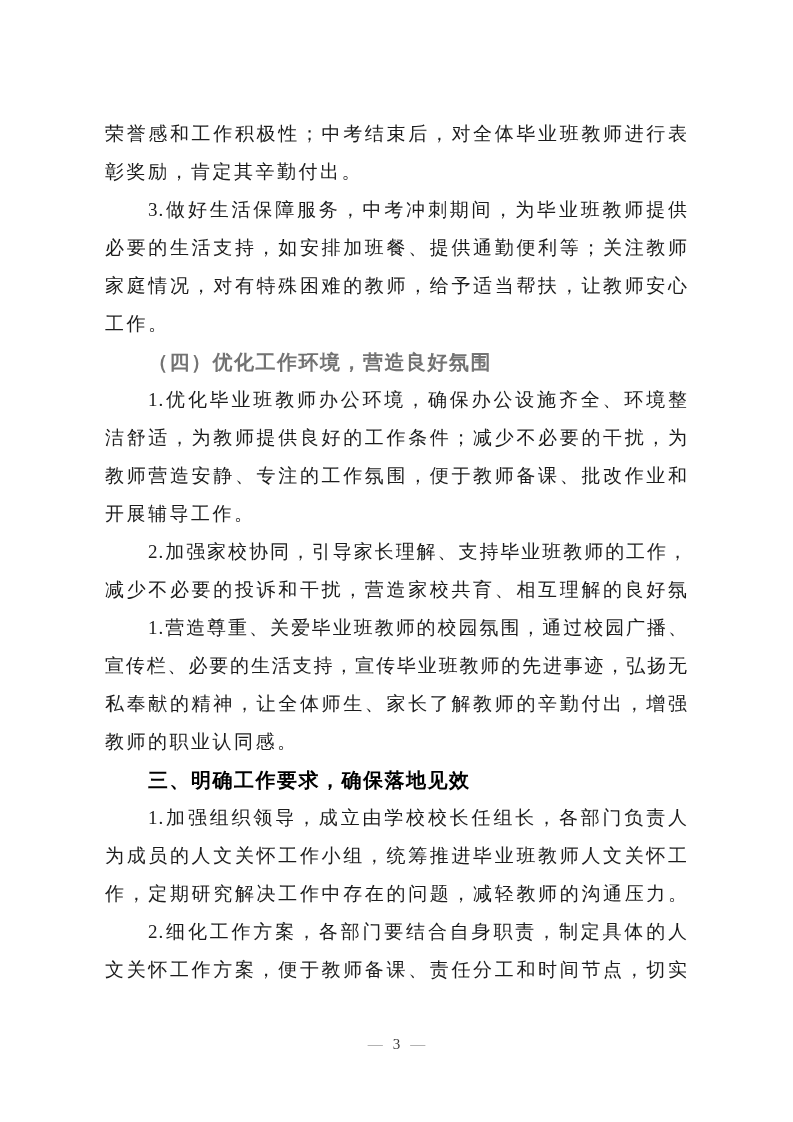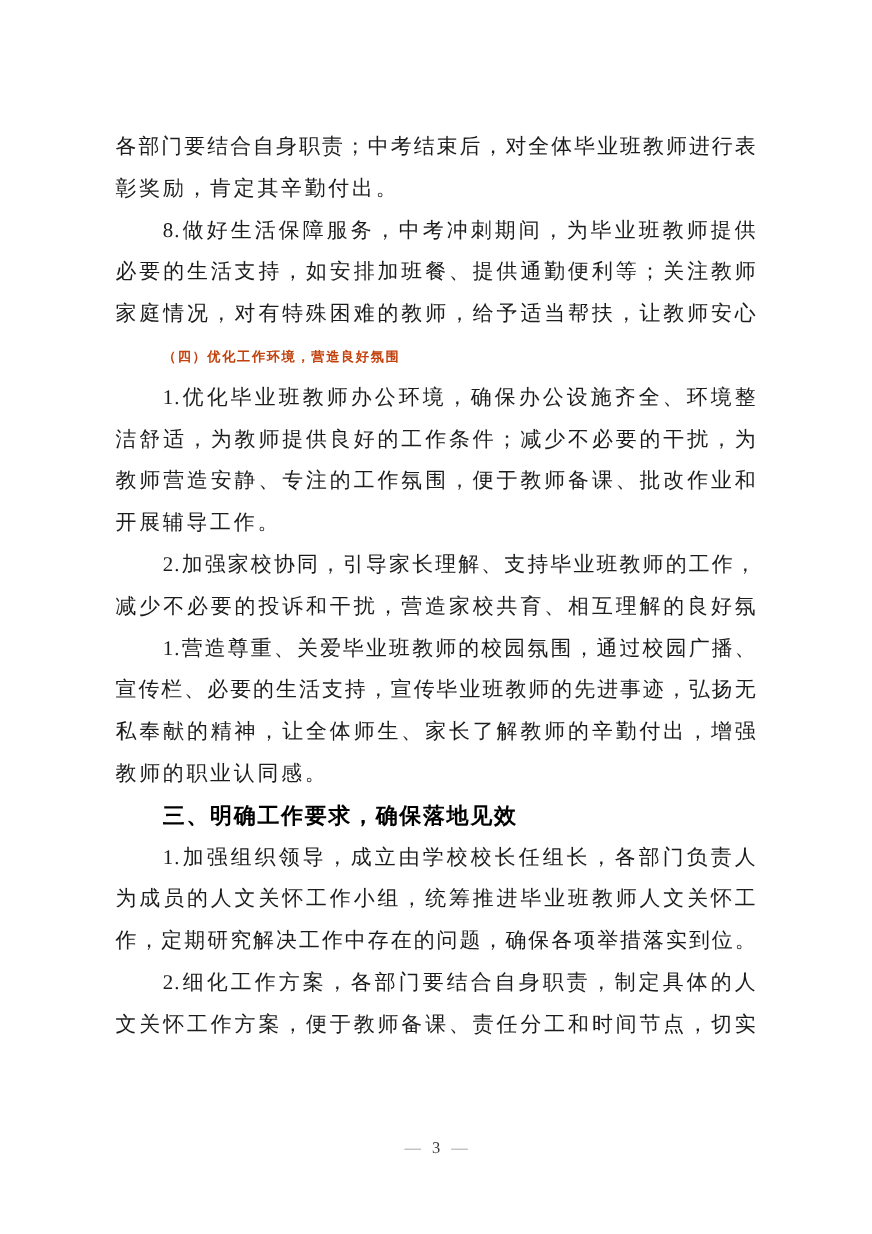--- a/index.html
+++ b/index.html
@@ -36,27 +36,27 @@
     text-align-last: left;
     letter-spacing: 2.5px;
   }
   .line.indent {
     padding-left: 43px;
   }
   .heading-kai {
     height: 38px;
     line-height: 38px;
     padding-left: 43px;
-    font-size: 12px;
+    font-size: 20px;
     font-weight: bold;
     letter-spacing: 1.5px;
     font-family: "Liberation Serif", serif;
     text-align: left;
     text-align-last: left;
-    color: #c2410c;
+    color: #737373;
   }
   .heading-hei {
     height: 38px;
     line-height: 38px;
     padding-left: 43px;
     font-size: 20px;
     font-weight: bold;
     letter-spacing: 1.5px;
     font-family: "Liberation Sans", sans-serif;
     text-align: right;
@@ -83,47 +83,48 @@
     margin: 0 10px;
   }
 </style>
 </head>
 <body>
 
 <div class="page">
 
   <div class="text-block">
 
-    <div class="line">各部门要结合自身职责；中考结束后，对全体毕业班教师进行表</div>
+    <div class="line">荣誉感和工作积极性；中考结束后，对全体毕业班教师进行表</div>
     <div class="line end">彰奖励，肯定其辛勤付出。</div>
 
-    <div class="line indent">8.做好生活保障服务，中考冲刺期间，为毕业班教师提供</div>
+    <div class="line indent">3.做好生活保障服务，中考冲刺期间，为毕业班教师提供</div>
     <div class="line">必要的生活支持，如安排加班餐、提供通勤便利等；关注教师</div>
     <div class="line">家庭情况，对有特殊困难的教师，给予适当帮扶，让教师安心</div>
+    <div class="line end">工作。</div>
 
     <div class="heading-kai">（四）优化工作环境，营造良好氛围</div>
 
     <div class="line indent">1.优化毕业班教师办公环境，确保办公设施齐全、环境整</div>
     <div class="line">洁舒适，为教师提供良好的工作条件；减少不必要的干扰，为</div>
     <div class="line">教师营造安静、专注的工作氛围，便于教师备课、批改作业和</div>
     <div class="line end">开展辅导工作。</div>
 
     <div class="line indent">2.加强家校协同，引导家长理解、支持毕业班教师的工作，</div>
     <div class="line">减少不必要的投诉和干扰，营造家校共育、相互理解的良好氛</div>
 
     <div class="line indent">1.营造尊重、关爱毕业班教师的校园氛围，通过校园广播、</div>
     <div class="line">宣传栏、必要的生活支持，宣传毕业班教师的先进事迹，弘扬无</div>
     <div class="line">私奉献的精神，让全体师生、家长了解教师的辛勤付出，增强</div>
     <div class="line end">教师的职业认同感。</div>
 
     <div class="heading-hei">三、明确工作要求，确保落地见效</div>
 
     <div class="line indent">1.加强组织领导，成立由学校校长任组长，各部门负责人</div>
     <div class="line">为成员的人文关怀工作小组，统筹推进毕业班教师人文关怀工</div>
-    <div class="line">作，定期研究解决工作中存在的问题，确保各项举措落实到位。</div>
+    <div class="line">作，定期研究解决工作中存在的问题，减轻教师的沟通压力。</div>
 
     <div class="line indent">2.细化工作方案，各部门要结合自身职责，制定具体的人</div>
     <div class="line">文关怀工作方案，便于教师备课、责任分工和时间节点，切实</div>
 
   </div>
 
   <div class="footer">
     <span class="dash">—</span><span class="num">3</span><span class="dash">—</span>
   </div>
 

